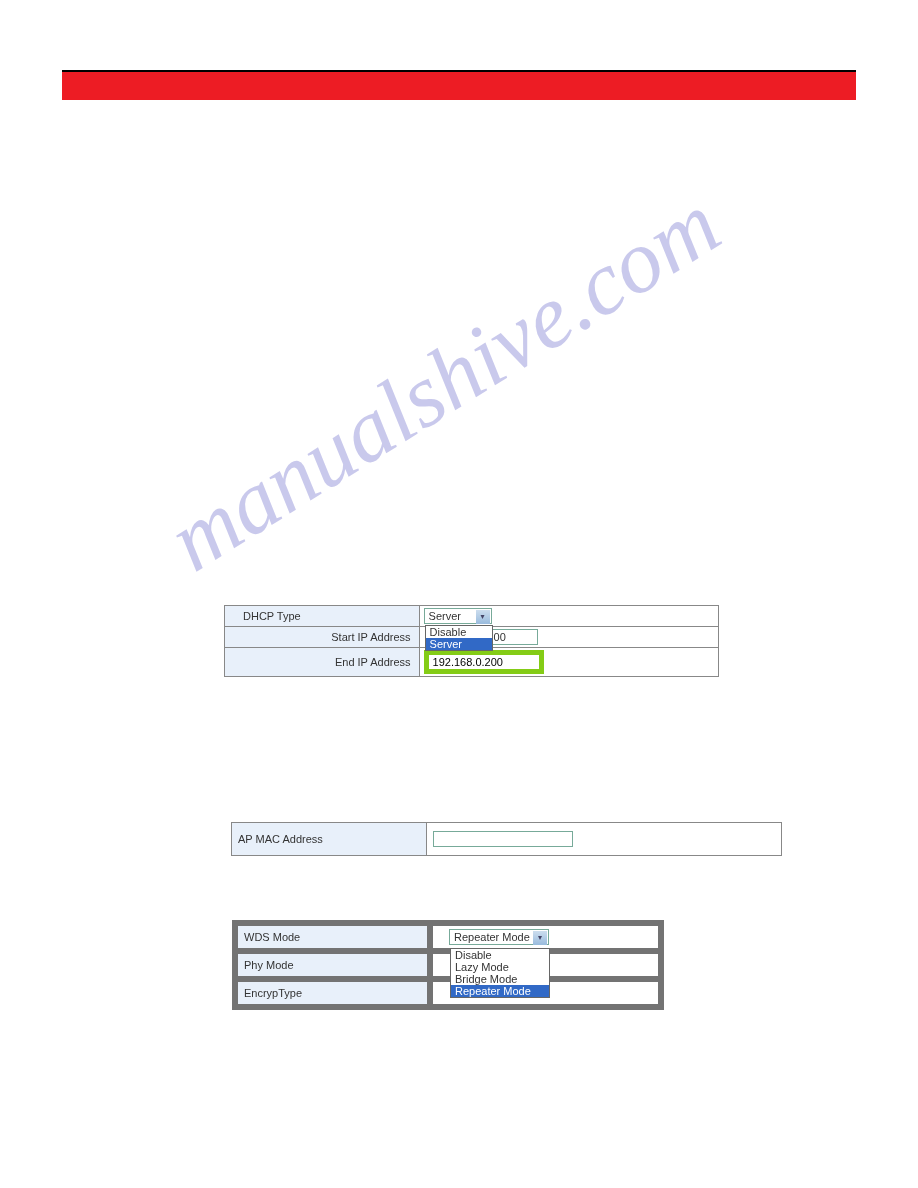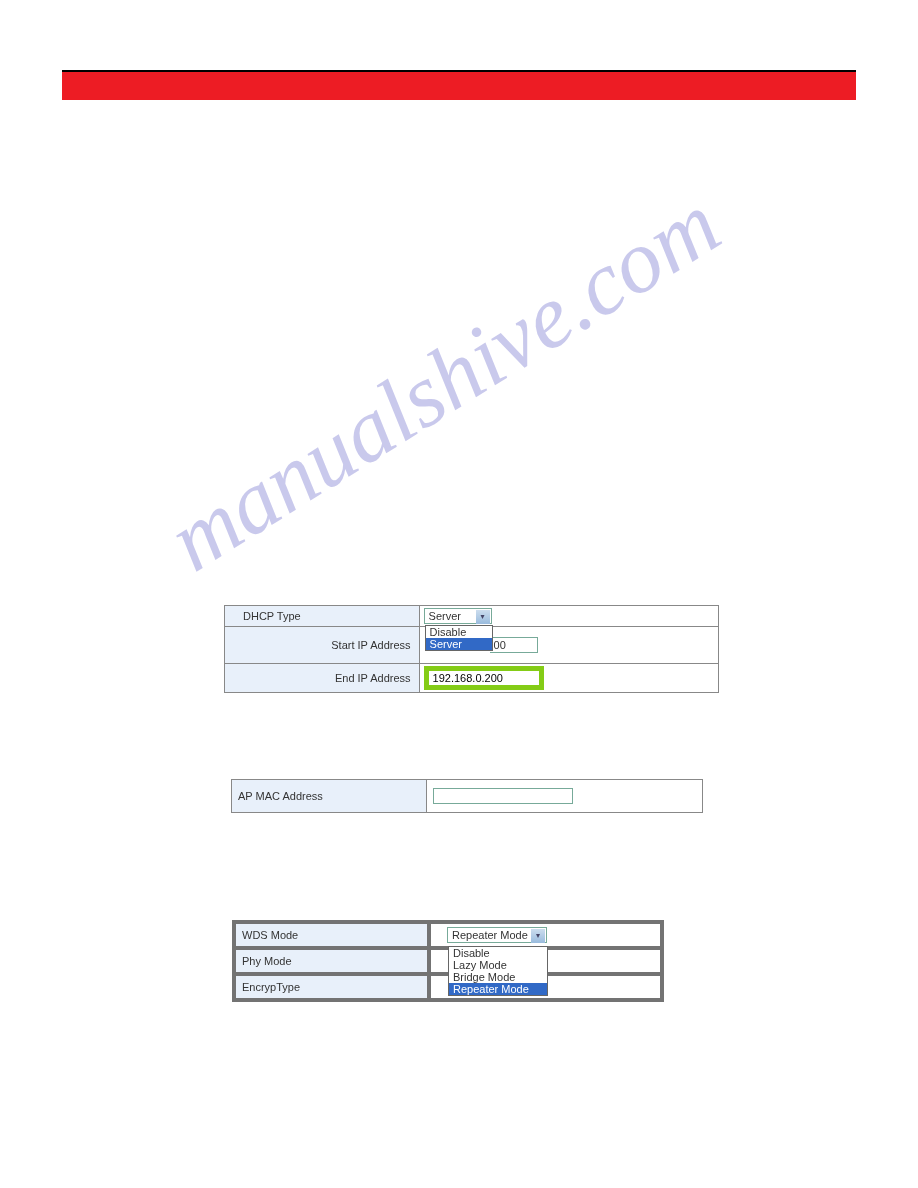--- a/index.html
+++ b/index.html
@@ -112,23 +112,23 @@
       border-left: none;
       width: 48px;
       padding: 1px 4px;
       font-size: 11px;
       background: #fff;
       margin-left: 66px;
     }
     
     .table2 {
       position: absolute;
-      top: 779px;
+      top: 822px;
       left: 231px;
-      width: 472px;
+      width: 551px;
       border-collapse: collapse;
       font-size: 11px;
       z-index: 2;
       padding-left: 25px;
     }
     .table2 td {
       border: 1px solid #888;
       padding: 8px 6px;
       color: #333;
     }
@@ -150,21 +150,21 @@
     .table3 {
       position: absolute;
       top: 920px;
       left: 232px;
       width: 432px;
       border-collapse: collapse;
       font-size: 11px;
       z-index: 2;
     }
     .table3 td {
-      border: 4px solid #737373;
+      border: 6px solid #737373;
       padding: 5px 6px;
       color: #333;
       background: #e8f0fa;
     }
     .table3 td.label {
       width: 195px;
     }
     .table3 td.field {
       background: #fff;
     }
@@ -226,21 +226,21 @@
         <div class="arrow">▾</div>
         <div class="dropdown-list">
           <div>Disable</div>
           <div class="highlighted">Server</div>
         </div>
       </div>
     </td>
   </tr>
   <tr>
     <td class="label-right">Start IP Address</td>
-    <td class="field" style="padding:10px 4px;">
+    <td class="field" style="padding:2px 4px;">
       <span class="partial-text">00</span>
     </td>
   </tr>
   <tr>
     <td class="label-right">End IP Address</td>
     <td class="field" style="padding:2px 4px;">
       <input class="text-input" value="192.168.0.200" style="">
     </td>
   </tr>
 </tbody>

